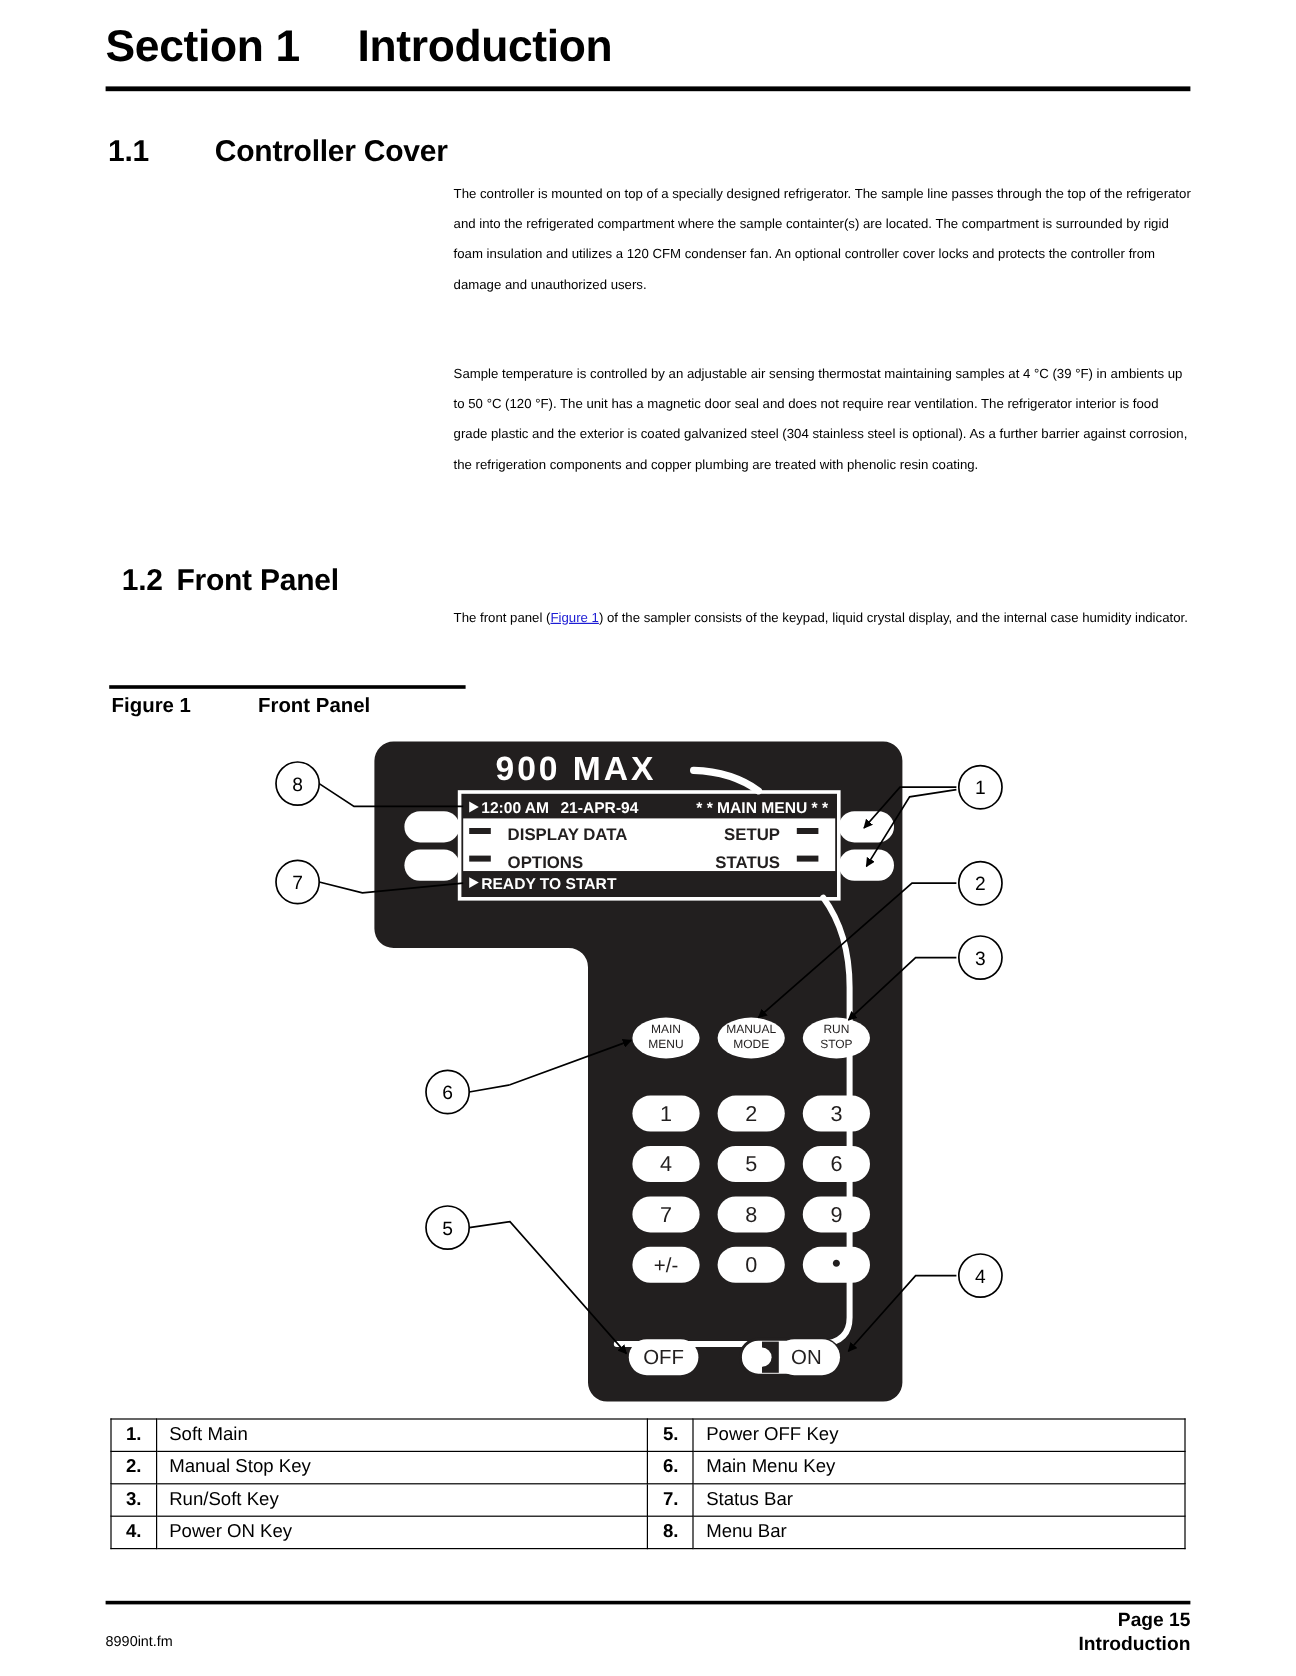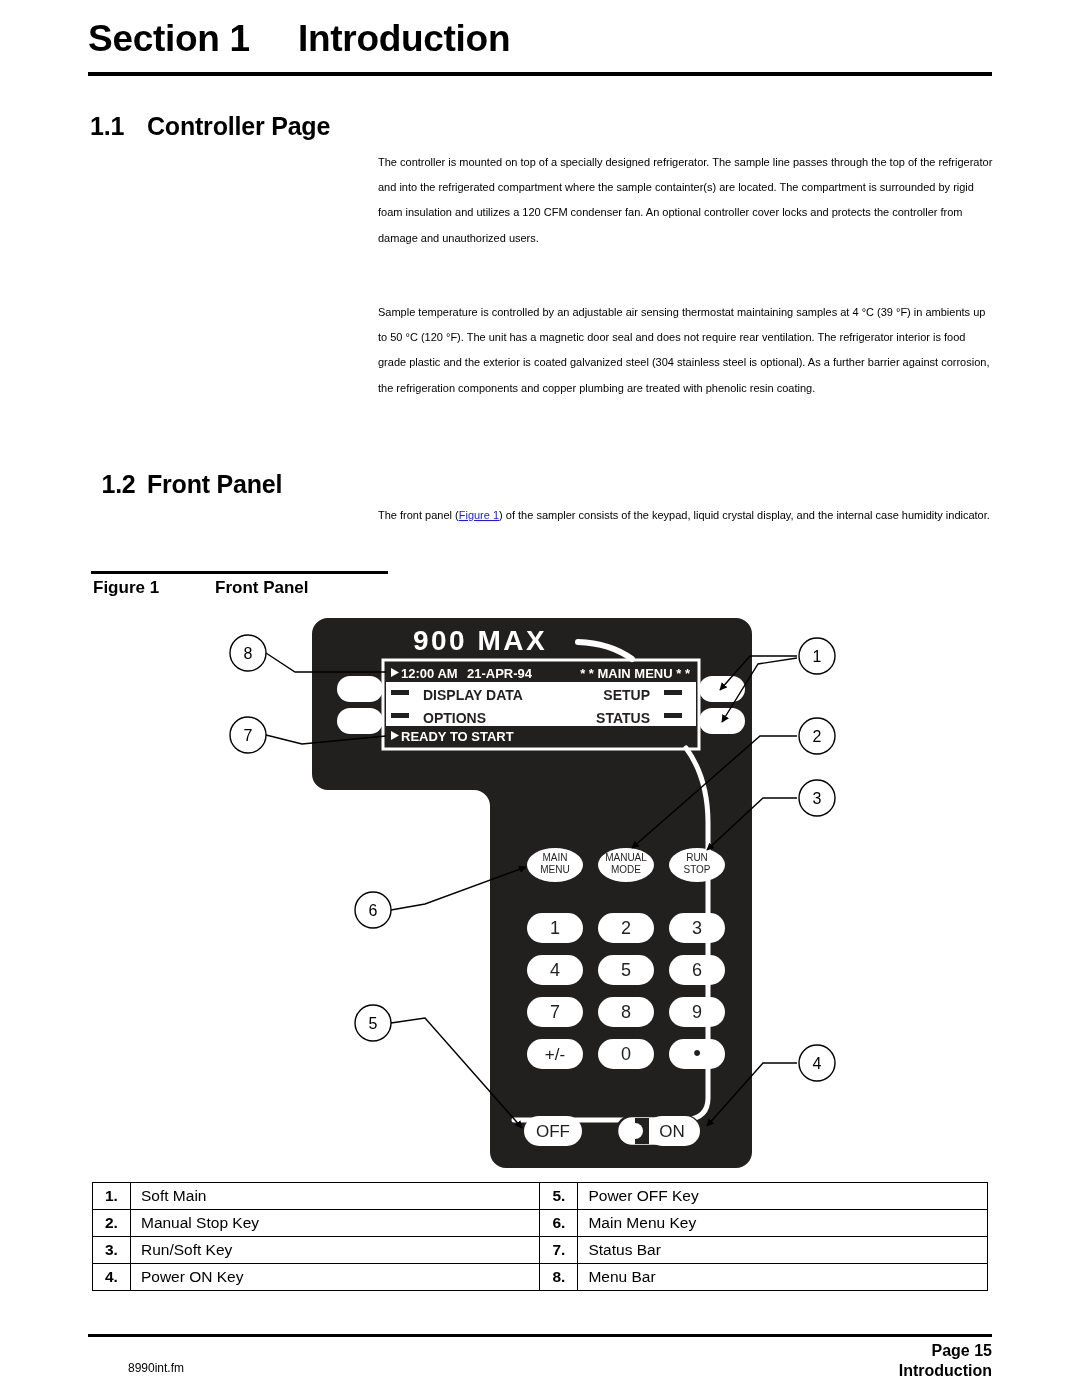--- a/index.html
+++ b/index.html
@@ -43,21 +43,21 @@
 
   
   .h2 {
     position: absolute;
     display: flex;
     align-items: baseline;
     font-size: 25px; font-weight: bold;
     letter-spacing: -0.2px;
   }
   .h2 .num { width: 57px; }
-  #h-1-1 { left: 90px; top: 112px; }
+  #h-1-1 { left: 90px; top: 112px; gap: 32px; }
   #h-1-2 { left: 90px; top: 470px; text-align: center; }
 
   
   .body-col {
     position: absolute;
     left: 378px;
     width: 618px;
     font-size: 11px;
     line-height: 25.2px;
     text-align: left;
@@ -114,21 +114,20 @@
   .footer-rule {
     position: absolute;
     left: 88px; top: 1334px;
     width: 904px; height: 3px;
     background: #000;
   }
   .footer-left {
     position: absolute;
     left: 88px; top: 1361px;
     font-size: 12px;
-    margin-left: 40px;
   }
   .footer-right {
     position: absolute;
     right: 88px; top: 1341px;
     text-align: right;
     font-size: 16px; font-weight: bold;
     line-height: 20px;
     margin-left: 48px;
   }
 </style>
@@ -138,21 +137,21 @@
 <div class="section-header">
   <div class="row">
     <span class="sec-label">Section 1</span>
     <span class="sec-title">Introduction</span>
   </div>
 </div>
 <div class="section-rule"></div>
 
 <div class="h2" id="h-1-1">
   <span class="num">1.1</span>
-  <span>Controller Page</span>
+  <span>Controller Cover</span>
 </div>
 
 <div class="body-col" id="p1">The controller is mounted on top of a specially designed refrigerator. The sample line passes through the top of the refrigerator and into the refrigerated compartment where the sample containter(s) are located. The compartment is surrounded by rigid foam insulation and utilizes a 120 CFM condenser fan. An optional controller cover locks and protects the controller from damage and unauthorized users.</div>
 <div class="body-col" id="p2">Sample temperature is controlled by an adjustable air sensing thermostat maintaining samples at 4 °C (39 °F) in ambients up to 50 °C (120 °F). The unit has a magnetic door seal and does not require rear ventilation. The refrigerator interior is food grade plastic and the exterior is coated galvanized steel (304 stainless steel is optional). As a further barrier against corrosion, the refrigeration components and copper plumbing are treated with phenolic resin coating.</div>
 
 <div class="h2" id="h-1-2">
   <span class="num">1.2</span>
   <span>Front Panel</span>
 </div>
 

